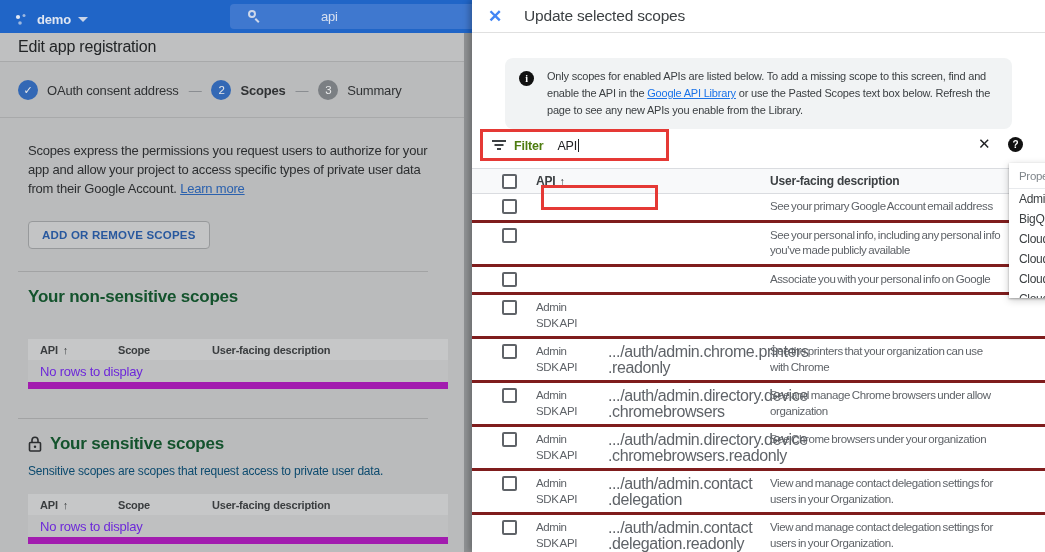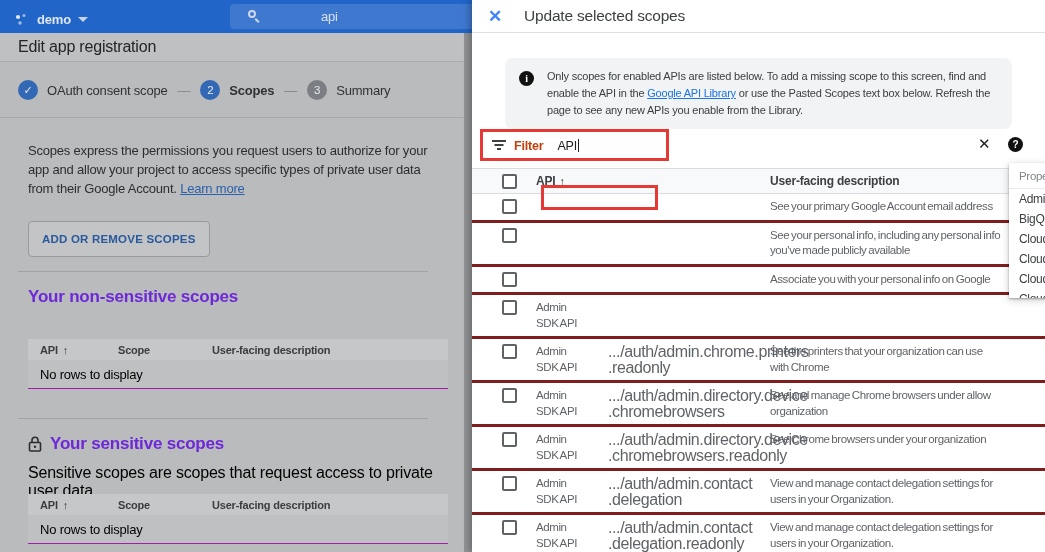--- a/index.html
+++ b/index.html
@@ -22,48 +22,48 @@
   .step:first-child { margin-left:18px; }
   .stepnum { width:20px; height:20px; border-radius:50%; color:#e8e9ea; font-size:11.5px; display:flex; align-items:center; justify-content:center; }
   .stepnum.blue { background:#3368b5; }
   .stepnum.gray { background:#7b7f83; }
   .steplabel { font-size:13px; color:#303234; }
   .steplabel.bold { font-weight:bold; }
   .stepdash { color:#85888b; margin:0 10px; font-size:13px; }
   .lcontent { position:absolute; left:0; top:119px; width:462px; height:433px; }
   .intro { position:absolute; left:28px; top:22px; width:404px; font-size:13px; line-height:19px; color:#2c2e30; }
   .link-dim { color:#2b61ae; text-decoration:underline; cursor:pointer; }
-  .add-btn { position:absolute; left:28px; top:102px; height:36px; padding:0 13px; background:#c3c4c5; border:1px solid #97999b; border-radius:4px; color:#28589e; font-size:11.5px; font-weight:bold; letter-spacing:0.2px; display:flex; align-items:center; cursor:pointer; }
+  .add-btn { position:absolute; left:28px; top:102px; height:28px; padding:0 13px; background:#c3c4c5; border:1px solid #97999b; border-radius:4px; color:#28589e; font-size:11.5px; font-weight:bold; letter-spacing:0.2px; display:flex; align-items:center; cursor:pointer; }
   .ldivider { position:absolute; left:18px; width:410px; height:1px; background:#a2a3a4; }
-  .lh2 { position:absolute; left:28px; font-size:17px; font-weight:bold; color:#6d28d9; display:flex; align-items:center; gap:8px; }
-  .lsub { position:absolute; left:28px; font-size:16px; color:#000000; }
+  .lh2 { position:absolute; left:28px; font-size:17px; font-weight:bold; color:#14532d; display:flex; align-items:center; gap:8px; }
+  .lsub { position:absolute; left:28px; font-size:12px; color:#0c4a6e; }
   .ltable-head { position:absolute; left:28px; width:420px; height:21px; background:#c6c7c8; display:flex; align-items:center; font-size:11px; font-weight:bold; color:#3a3d3f; }
   .ltable-head .c1 { margin-left:12px; width:78px; display:flex; gap:5px; align-items:center; }
   .ltable-head .c2 { width:94px; }
   .sort-arrow { font-size:11px; color:#3a3d3f; }
-  .ltable-empty { position:absolute; left:28px; width:420px; height:29px; background:#bfc0c1; border-bottom:1px solid #a21caf; display:flex; align-items:center; font-size:13px; color:#000000; }
+  .ltable-empty { position:absolute; left:28px; width:420px; height:29px; background:#bfc0c1; border-bottom:7px solid #a21caf; display:flex; align-items:center; font-size:13px; color:#6d28d9; }
   .ltable-empty span { margin-left:12px; }
   .left-scrollbar { position:absolute; right:0; top:33px; width:8px; height:519px; background:#909294; }
   .lock-svg { width:14px; height:16px; }
 
   
   .panel { position:absolute; left:472px; top:0; width:573px; height:552px; background:#fff; box-shadow:-3px 0 6px rgba(0,0,0,0.25); }
   .panel-header { position:absolute; left:0; top:0; width:573px; height:33px; border-bottom:1px solid #e0e0e0; background:#fff; display:flex; align-items:center; }
   .close-x { margin-left:16px; color:#4285f4; font-size:17px; font-weight:bold; cursor:pointer; line-height:1; }
   .panel-title { margin-left:22px; font-size:15.5px; color:#3c4043; }
   .infobox { position:absolute; left:33px; top:58px; width:507px; background:#f1f3f4; border-radius:8px; padding:10px 14px 10px 42px; font-size:11px; line-height:17px; color:#3c4043; }
   .info-i { position:absolute; left:14px; top:13px; width:15px; height:15px; border-radius:50%; background:#111; color:#fff; font-size:10px; font-weight:bold; display:flex; align-items:center; justify-content:center; font-family:"Liberation Serif",serif; }
   .link-blue { color:#1a73e8; text-decoration:underline; cursor:pointer; }
   .filter-row { position:absolute; left:0; top:130px; width:573px; height:31px; display:flex; align-items:center; }
   .funnel { margin-left:20px; width:14px; height:11px; position:relative; }
   .funnel i { position:absolute; left:50%; transform:translateX(-50%); height:2px; background:#3c4043; display:block; }
   .funnel i:nth-child(1){ top:0; width:14px; }
   .funnel i:nth-child(2){ top:4px; width:9px; }
   .funnel i:nth-child(3){ top:8px; width:4px; }
-  .filter-label { margin-left:8px; font-size:12.5px; font-weight:bold; color:#c2410c; }
+  .filter-label { margin-left:8px; font-size:12.5px; font-weight:bold; color:#4d7c0f; }
   .filter-value { margin-left:14px; font-size:12.5px; color:#202124; }
   .cursor-bar { display:inline-block; width:1px; height:13px; background:#202124; vertical-align:-2px; margin-left:1px; animation:none; }
   .clear-x { position:absolute; left:506px; top:5px; font-size:15px; color:#202124; cursor:pointer; }
   .help-i { position:absolute; left:536px; top:7px; width:15px; height:15px; border-radius:50%; background:#111; color:#fff; font-size:10px; font-weight:bold; display:flex; align-items:center; justify-content:center; cursor:pointer; }
   .scopes-table { position:absolute; left:0; top:168px; width:573px; }
   .thead { height:26px; background:#f8f9fa; border-top:1px solid #dadce0; border-bottom:1px solid #dadce0; }
   .trow { border-bottom:3px solid #7f1d1d; }
   .trow, .thead { display:grid; grid-template-columns:34px 72px 162px 1fr; padding-left:30px; padding-right:10px; align-items:start; }
   .thead { align-items:center; }
   .cb { width:15px; height:15px; border:2px solid #5f6368; border-radius:2px; background:#fff; cursor:pointer; margin-top:5px; }
@@ -119,21 +119,21 @@
 
     <div class="page-header">
       <span class="pt">Edit app registration</span>
     </div>
 
     <div class="steps">
       <div class="step">
         <span class="stepnum blue">
             <span class="check-icon">✓</span>
           </span>
-        <span class="steplabel">OAuth consent scope</span>
+        <span class="steplabel">OAuth consent address</span>
       </div>
       <span class="stepdash">—</span>
       <div class="step">
         <span class="stepnum blue">2</span>
         <span class="steplabel bold">Scopes</span>
       </div>
       <span class="stepdash">—</span>
       <div class="step">
         <span class="stepnum gray">3</span>
         <span class="steplabel">Summary</span>

